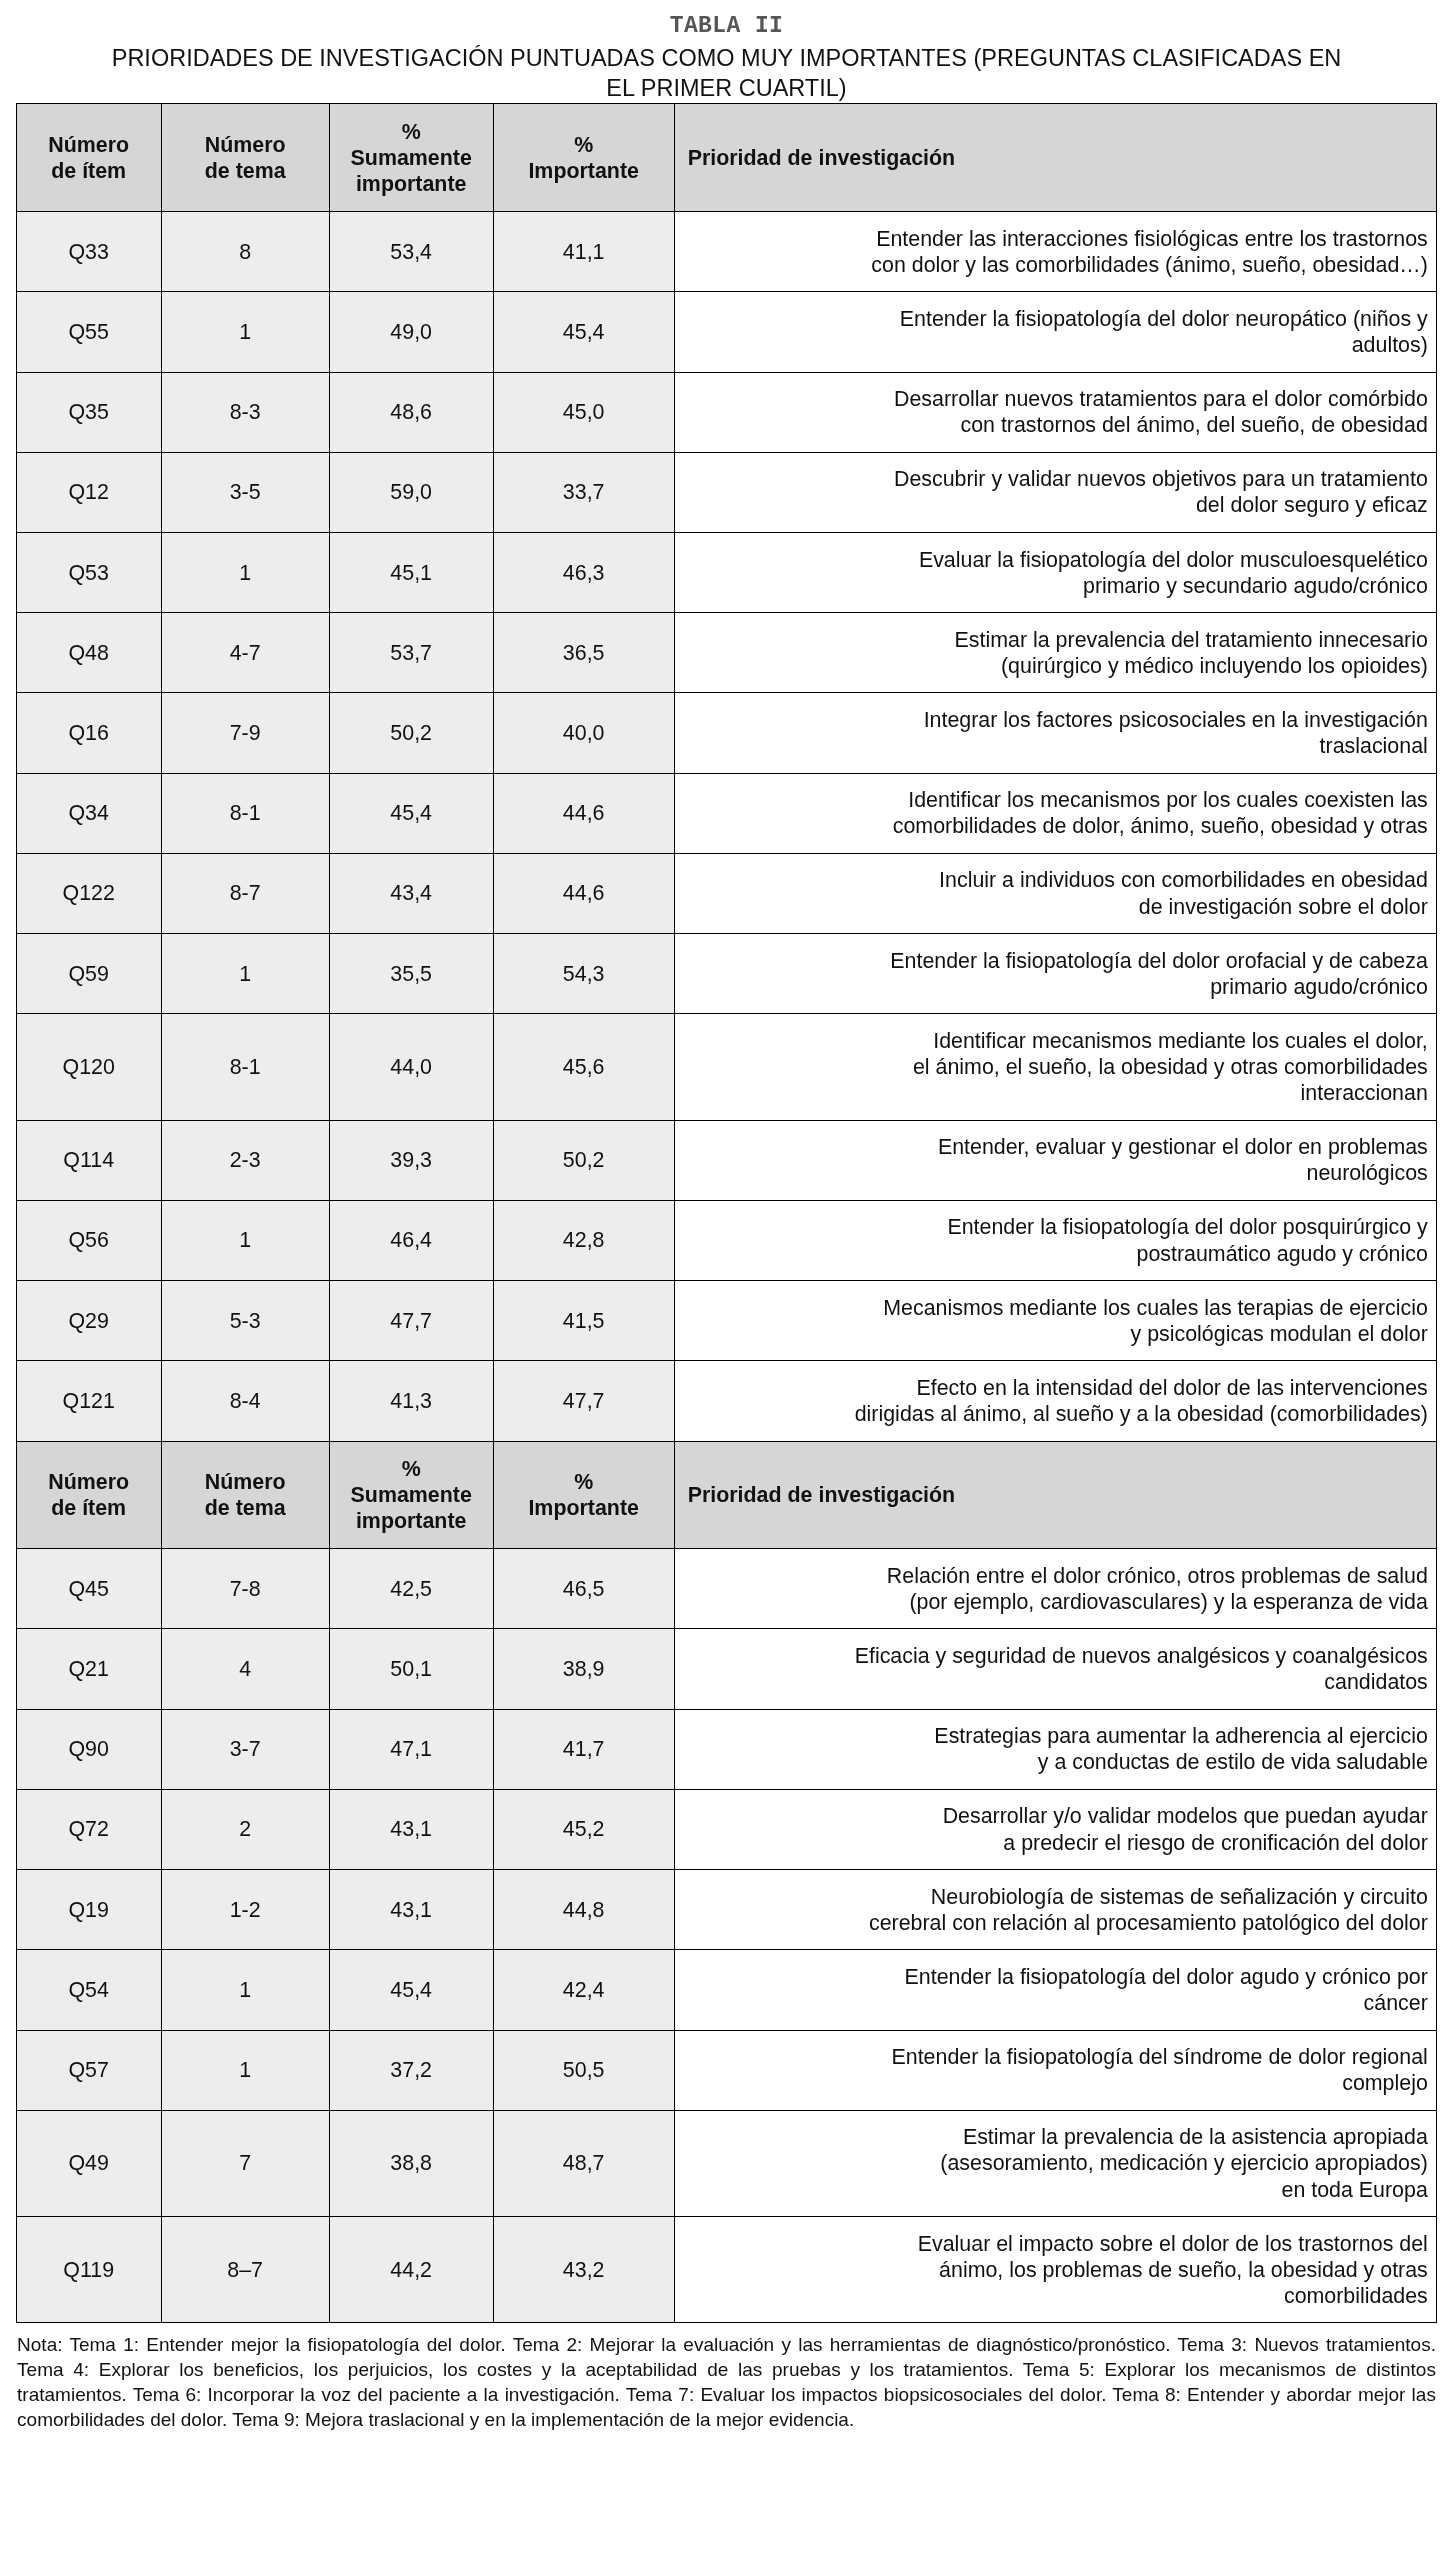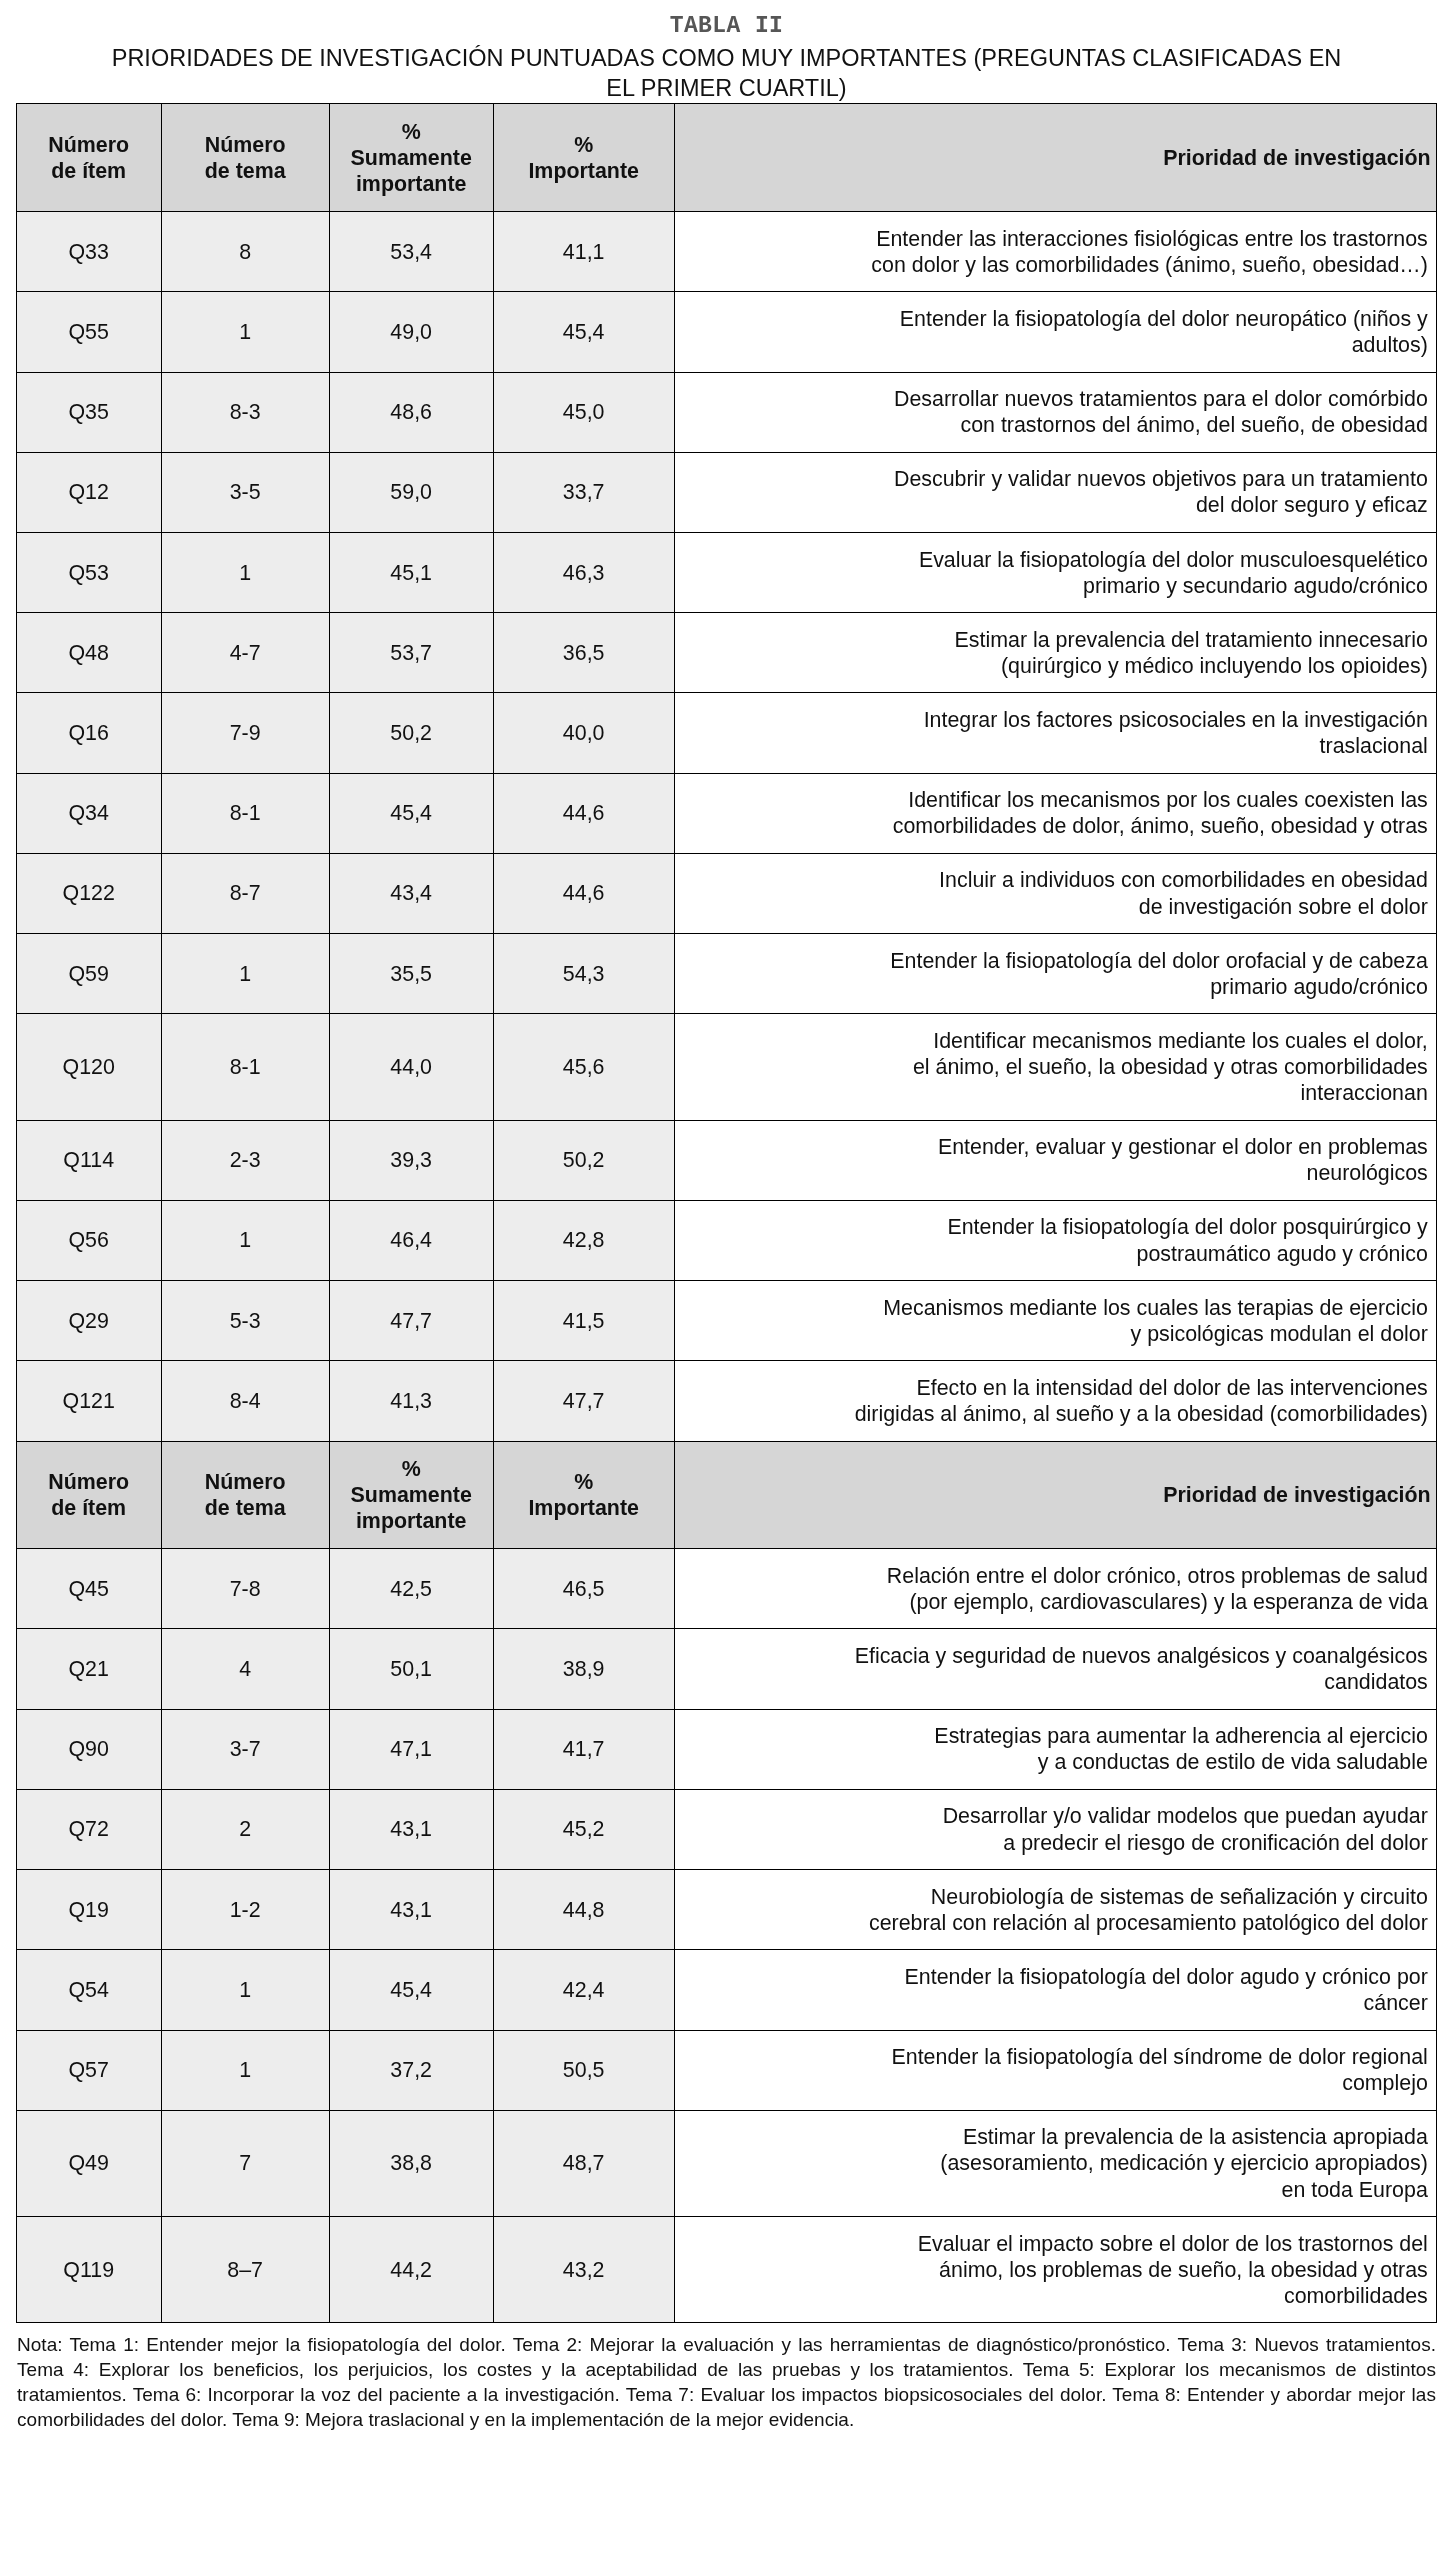--- a/index.html
+++ b/index.html
@@ -43,21 +43,21 @@
   .ptable th {
     background: #d6d6d6;
     font-weight: bold;
     font-size: 21.4px;
     line-height: 1.22;
     padding: 14.2px 5.7px;
     text-align: center;
     white-space: pre-line;
     color: #111111;
   }
-  .ptable th.c4 { text-align: right; padding-left: 13px; }
+  .ptable th.c4 { text-align: left; padding-left: 13px; }
   .ptable td {
     font-size: 21.4px;
     line-height: 1.22;
     padding: 13.5px 5.7px;
     color: #111111;
   }
   .ptable td.c0, .ptable td.c1, .ptable td.c2, .ptable td.c3 {
     text-align: center;
     background: #ededed;
   }

